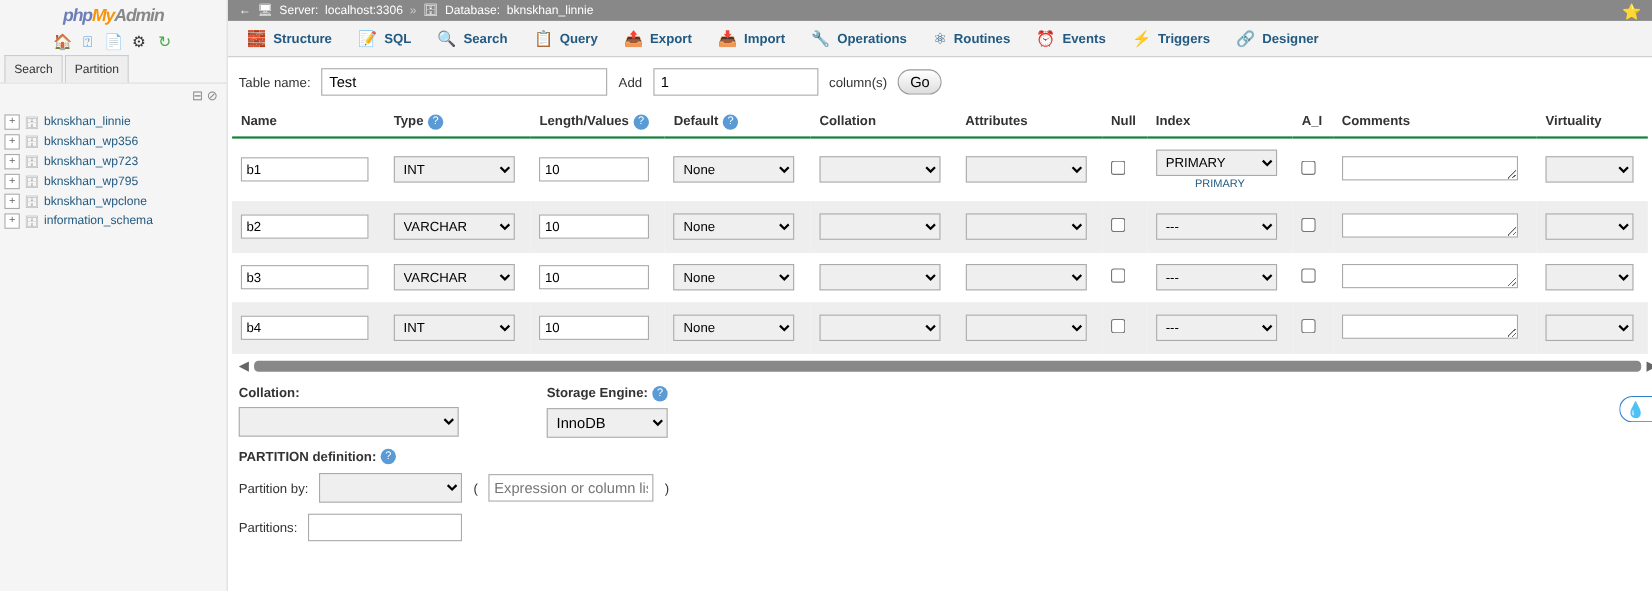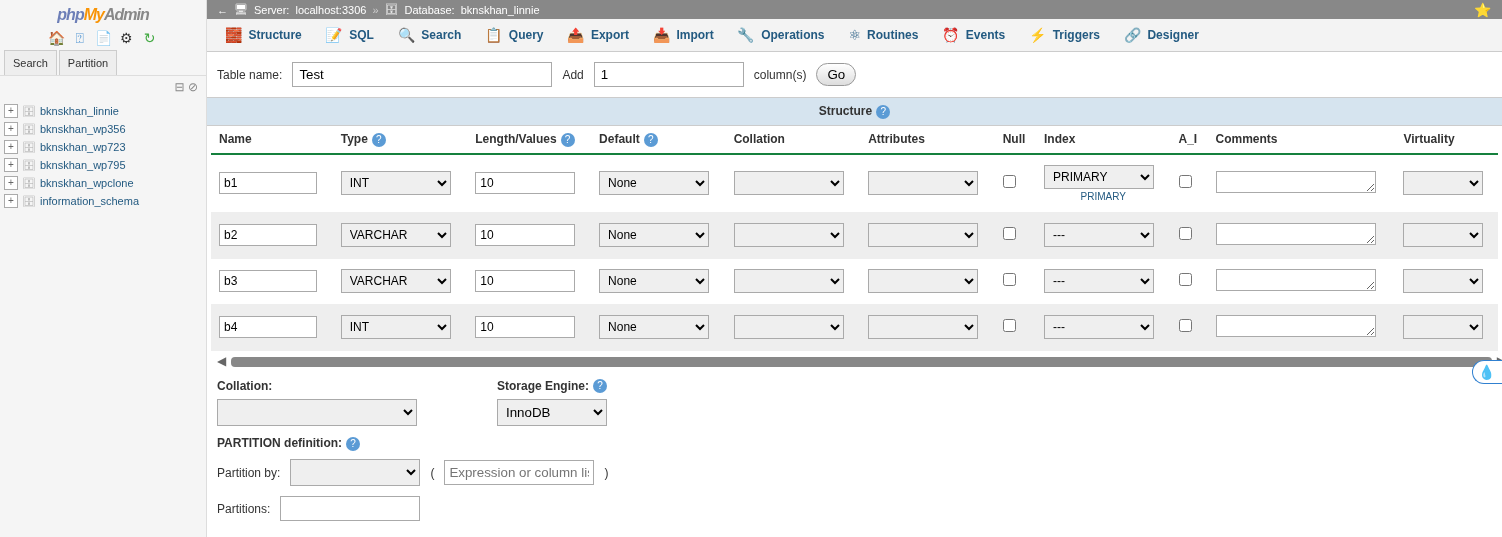--- a/index.html
+++ b/index.html
@@ -34,21 +34,21 @@
 
 .structure-header { background: #d6e4ef; padding: 6px; text-align: center; font-weight: bold; border-top: 1px solid #ccc; border-bottom: 1px solid #ccc; }
 .help-ic { display: inline-block; width: 14px; height: 14px; background: #5b9bd5; color: #fff; border-radius: 50%; text-align: center; line-height: 14px; font-size: 10px; margin-left: 4px; font-weight: normal; vertical-align: middle; }
 
 .grid-wrap { overflow-x: auto; padding: 0 4px; }
 .grid-table { width: 100%; border-collapse: collapse; }
 .grid-table th { text-align: left; padding: 6px 8px; font-weight: bold; border-bottom: 2px solid #15803d; white-space: nowrap; }
 .grid-table td { padding: 10px 8px; border-bottom: 1px solid #eee; }
 .grid-table tr:nth-child(even) td { background: #eee; }
 .grid-table input[type=text], .grid-table select, .grid-table textarea { border: 1px solid #aaa; padding: 3px 4px; font-family: inherit; font-size: 12px; }
-.grid-table input[type=text] { width: 98px; }
+.grid-table input[type=text] { width: 116px; }
 .grid-table select { width: 110px; }
 .grid-table textarea { width: 160px; height: 22px; resize: both; }
 .primary-label { color: #235a81; font-size: 10px; text-align: center; display: block; margin-top: 2px; }
 
 .scroll-indicator { height: 10px; background: #888; margin: 6px 10px 2px 24px; border-radius: 4px; position: relative; }
 .scroll-indicator:before { content:'◀'; position:absolute; left:-14px; top:-3px; color:#666; font-size:12px; }
 .scroll-indicator:after { content:'▶'; position:absolute; right:-14px; top:-3px; color:#666; font-size:12px; }
 
 .options-row { display: flex; gap: 80px; padding: 10px; }
 .options-row label { font-weight: bold; display: block; margin-bottom: 6px; }
@@ -176,23 +176,20 @@
 
   <div class="table-name-row">
     <span>Table name:</span>
     <input type="text" style="width: 260px;" value="Test">
     <span>Add</span>
     <input type="text" style="width: 150px;" value="1">
     <span>column(s)</span>
     <button class="go-btn">Go</button>
   </div>
 
-  <div class="structure-header">
-    <span>Structure</span><span class="help-ic">?</span>
-  </div>
 
   <div class="grid-wrap">
     <table class="grid-table">
       <thead>
         <tr>
           <th>Name</th>
           <th><span>Type</span><span class="help-ic">?</span></th>
           <th><span>Length/Values</span><span class="help-ic">?</span></th>
           <th><span>Default</span><span class="help-ic">?</span></th>
           <th>Collation</th>

